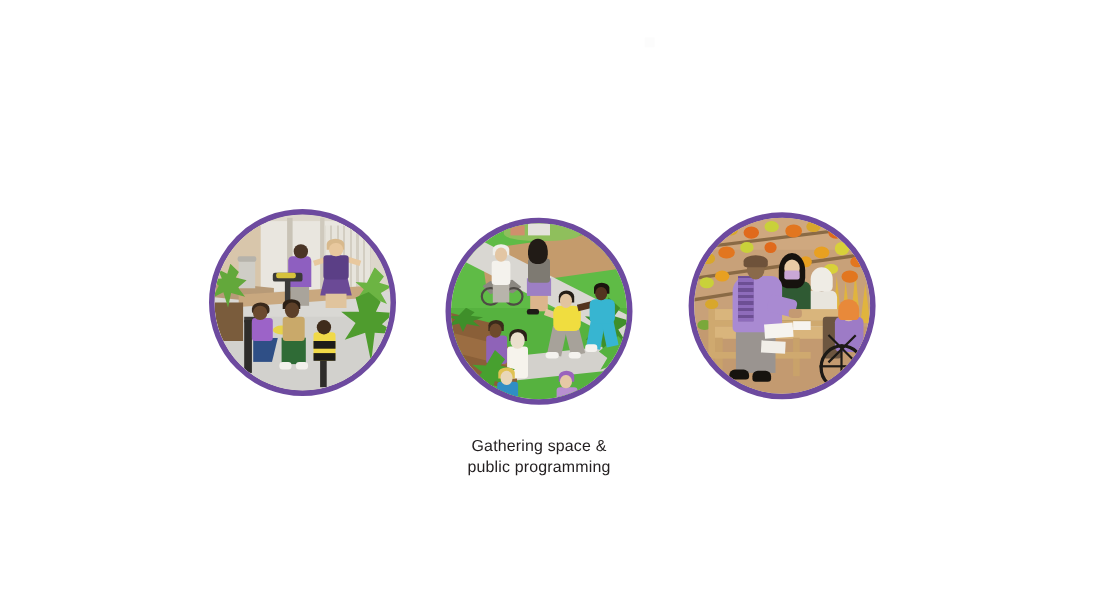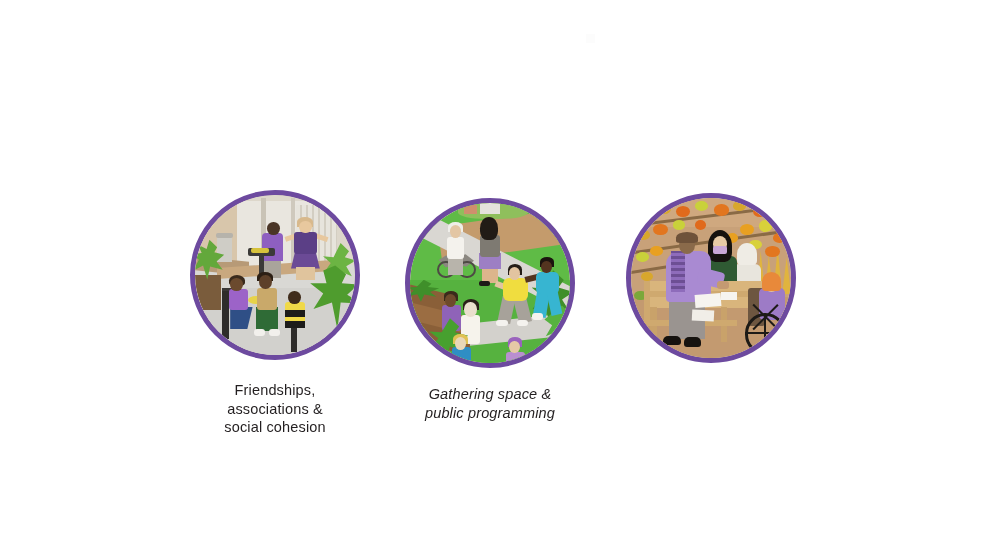--- a/index.html
+++ b/index.html
@@ -268,21 +268,21 @@
   
   .caption {
     margin-top: 21px;
     text-align: center;
     color: #231f20;
     font-size: 14.5px;
     line-height: 18.5px;
     letter-spacing: 0.15px;
     white-space: pre-line;
   }
-  .item-2 .caption { margin-top: 17px; font-style: italic; }
+  .item-2 .caption { margin-top: 29px; }
   .item-3 .caption { margin-top: 18px; }
 </style>
 </head>
 <body>
 
 <div id="slide">
 
   <div class="faint-mark"></div>
 
   <div class="item item-1">
@@ -330,23 +330,20 @@
         <div class="s1-k-shoe2"></div>
         <div class="s1-b-chair"></div>
         <div class="s1-b-body"></div>
         <div class="s1-b-stripe"></div>
         <div class="s1-b-stripe2"></div>
         <div class="s1-b-head"></div>
         <div class="s1-plantR2"></div>
         <div class="s1-plantR"></div>
       </div>
     </div>
-    <div class="caption">Friendships,
-associations &amp;
-social cohesion</div>
   </div>
 
   <div class="item item-2">
     <div class="badge">
       <div class="scene">
         <div class="s2-grass"></div>
         <div class="s2-dirtpath"></div>
         <div class="s2-trees"></div>
         <div class="s2-bldg"></div>
         <div class="s2-bldg2"></div>

